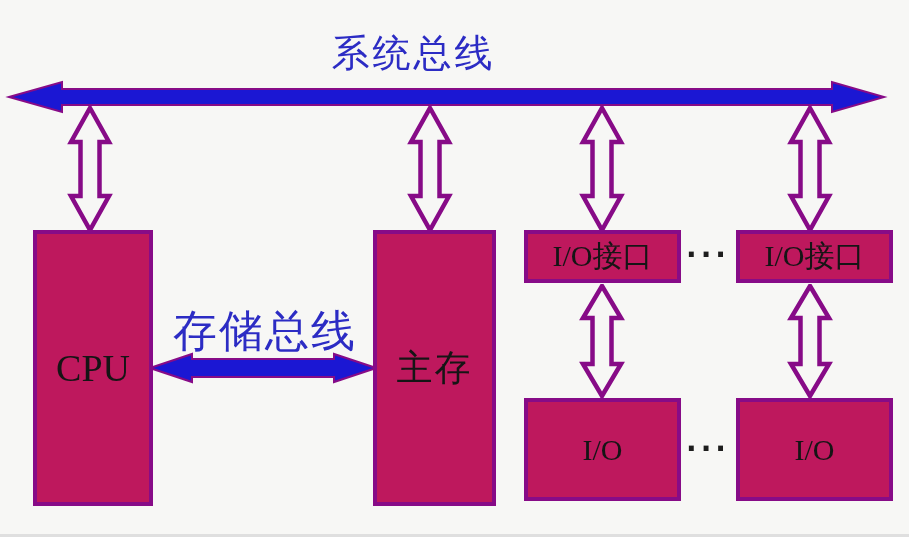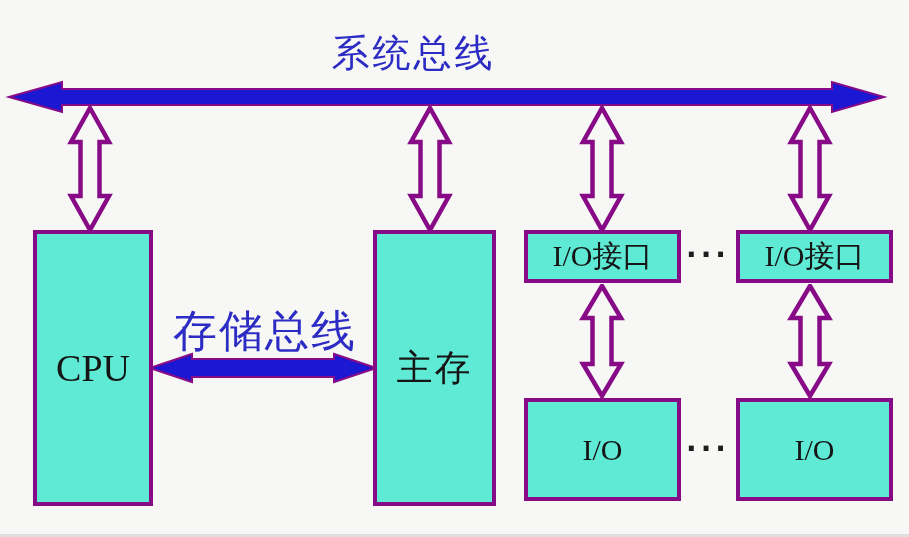--- a/index.html
+++ b/index.html
@@ -28,21 +28,21 @@
     left: 160px; top: 302px; width: 210px;
     text-align: center;
     font-size: 44px;
     letter-spacing: 2px;
     color: #2c2cc4;
   }
 
   .box {
     box-sizing: border-box;
     border: 4px solid #870b87;
-    background: #5eead4;
+    background: #be185d;
     display: flex;
     flex-direction: column;
     align-items: center;
     justify-content: center;
     color: #151515;
     text-align: center;
   }
   .box-cpu        { left: 33px;  top: 230px; width: 120px; height: 276px; font-size: 38px; }
   .box-mainmem    { left: 373px; top: 230px; width: 123px; height: 276px; font-size: 36px; letter-spacing: 2px; }
   .box-interface1 { left: 524px; top: 230px; width: 157px; height: 53px;  font-size: 30px; }

